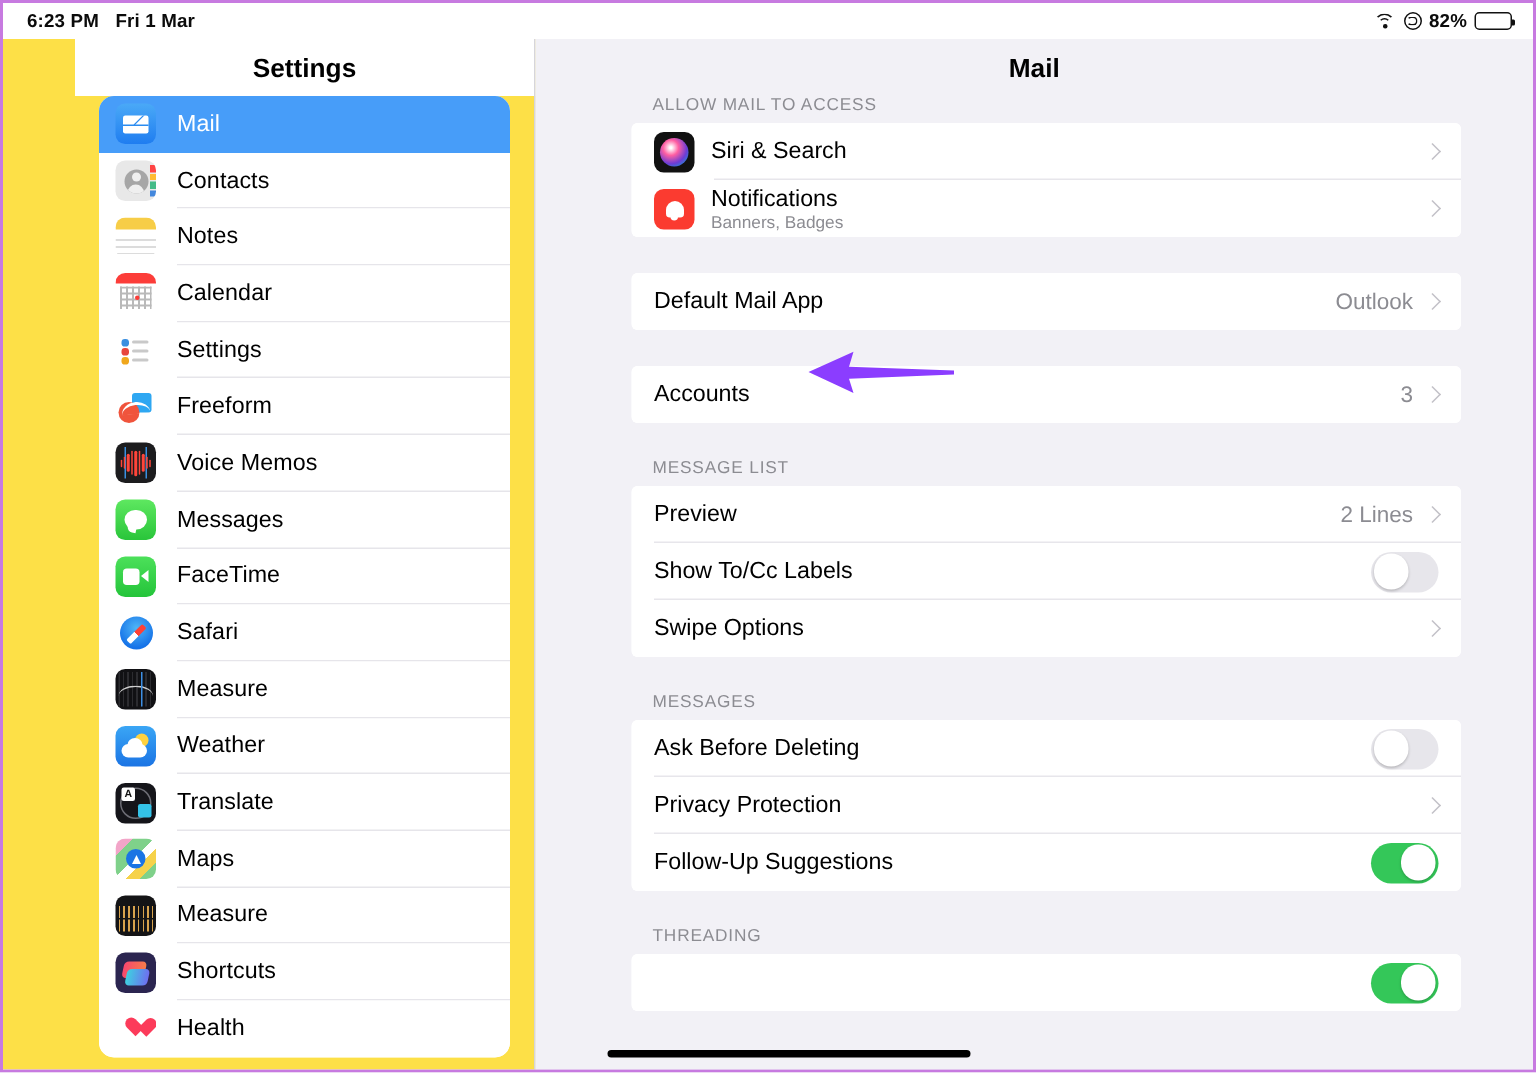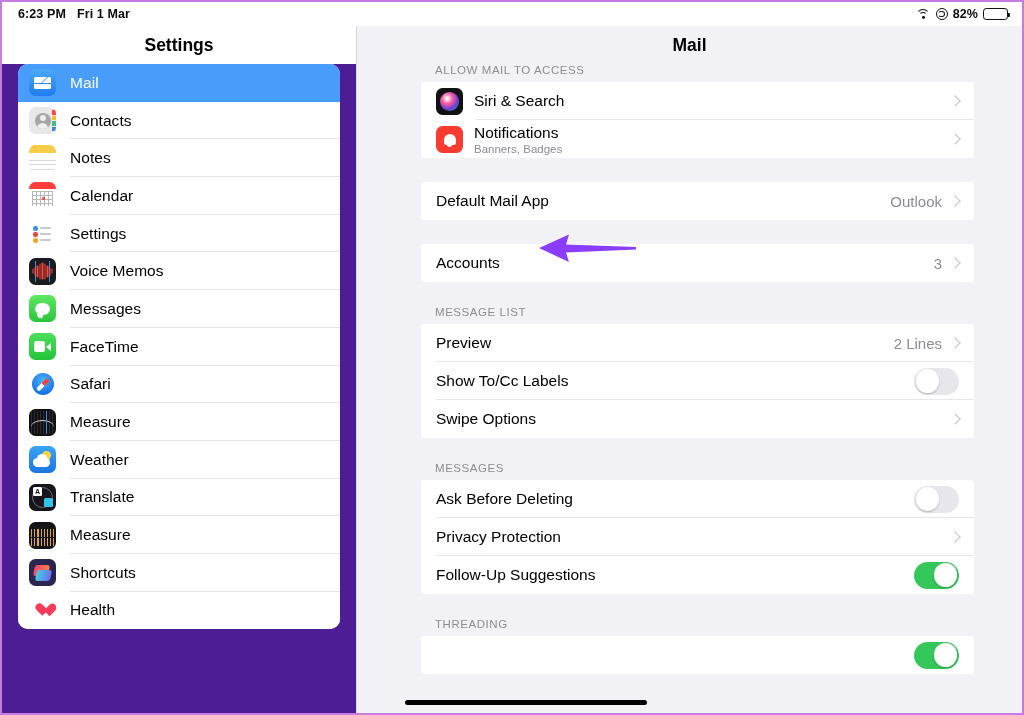--- a/index.html
+++ b/index.html
@@ -58,25 +58,26 @@
     width: 2px; height: 4px; background: #111; border-radius: 0 1px 1px 0;
   }
   .batt-fill { height: 100%; background: #111; border-radius: 1.3px; }
 
   
   .split { position: absolute; top: 24px; left: 0; width: 1020px; height: 687px; display: flex; }
 
   
   .sidebar {
     width: 355px; height: 100%;
-    background: #4c1d95;
+    background: #fde047;
     border-right: 1px solid #d6d5db;
     position: relative;
     overflow: hidden;
     flex: 0 0 355px;
+    padding-left: 48px;
   }
   .sidebar-title {
     height: 38px; display: flex; align-items: center; justify-content: center;
     font-size: 17.5px; font-weight: bold; color: #000;
     background: #ffffff;
   }
   .sidebar-list {
     margin: 0 16px 0 16px;
     background: #ffffff;
     border-radius: 10px;
@@ -335,20 +336,29 @@
               <span class="l" style="top:7px"></span>
               <span class="r" style="top:12px;background:#e8453c"></span>
               <span class="l" style="top:13px"></span>
               <span class="r" style="top:18px;background:#f0a71c"></span>
               <span class="l" style="top:19px"></span>
             </span>
             <span class="side-label">Settings</span>
             <span class="sep"></span>
           </div>
           <div class="side-row">
+            <span class="app-icon ic-freeform">
+              <span class="sq"></span>
+              <span class="blob" style="left:2px;top:10px;background:#f0543c"></span>
+              <span class="wave"></span>
+            </span>
+            <span class="side-label">Freeform</span>
+            <span class="sep"></span>
+          </div>
+          <div class="side-row">
             <span class="app-icon ic-voice">
               <span class="ln" style="left:6px"></span>
               <span class="ln" style="left:20px"></span>
               <span class="wf">
                 <i style="height:5px"></i>
                 <i style="height:8px"></i>
                 <i style="height:12px"></i>
                 <i style="height:16px"></i>
                 <i style="height:17px"></i>
                 <i style="height:16px"></i>
@@ -404,20 +414,28 @@
           <div class="side-row">
             <span class="app-icon ic-translate">
               <span class="globe"></span>
               <span class="a">A</span>
               <span class="b"></span>
             </span>
             <span class="side-label">Translate</span>
             <span class="sep"></span>
           </div>
           <div class="side-row">
+            <span class="app-icon ic-maps">
+              <span class="g" style="background:linear-gradient(135deg,#f2a5c8 0 22%,#7fd18a 22% 48%,#ffffff 48% 62%,#f6d24a 62% 80%,#7fd18a 80% 100%)"></span>
+              <span class="pin"></span>
+            </span>
+            <span class="side-label">Maps</span>
+            <span class="sep"></span>
+          </div>
+          <div class="side-row">
             <span class="app-icon ic-measure">
               <span class="tick" style="top:7px"></span>
               <span class="tick" style="top:16px"></span>
             </span>
             <span class="side-label">Measure</span>
             <span class="sep"></span>
           </div>
           <div class="side-row">
             <span class="app-icon ic-shortcuts">
               <span class="s1"></span>

